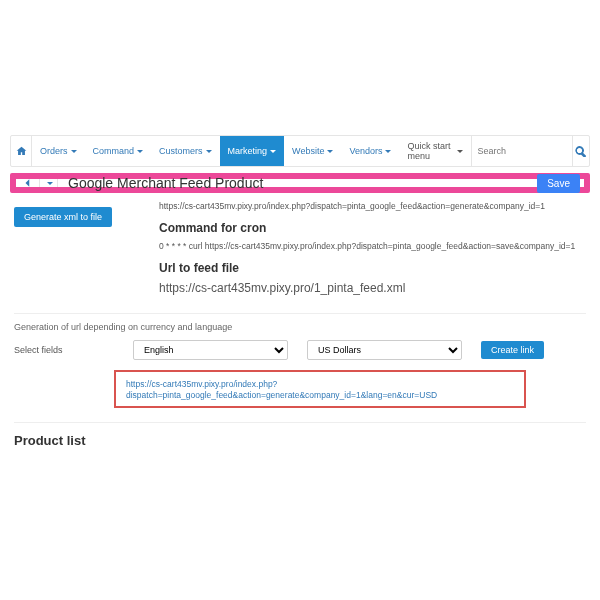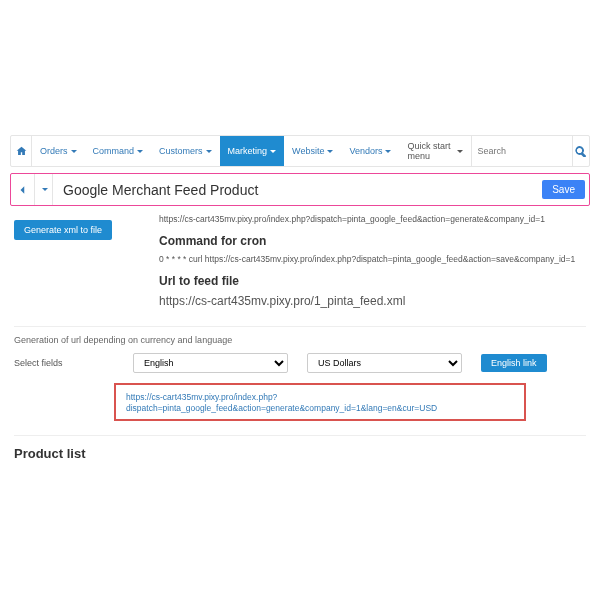--- a/index.html
+++ b/index.html
@@ -8,21 +8,21 @@
 .topnav { display: flex; align-items: center; border: 1px solid #e5e5e5; border-radius: 2px; height: 32px; margin-bottom: 6px; }
 .topnav .home { width: 24px; display: flex; align-items: center; justify-content: center; border-right: 1px solid #e5e5e5; height: 100%; color: #337ab7; cursor: pointer; }
 .topnav .nav-item { padding: 0 8px; color: #337ab7; display: flex; align-items: center; height: 100%; cursor: pointer; font-size: 9px; }
 .topnav .nav-item.active { background: #1f8bd0; color: #fff; }
 .caret { display: inline-block; width: 0; height: 0; margin-left: 3px; vertical-align: middle; border-top: 3px solid; border-right: 3px solid transparent; border-left: 3px solid transparent; }
 .topnav-right { margin-left: auto; display: flex; align-items: center; height: 100%; }
 .quickstart { padding: 0 8px; color: #555; font-size: 9px; display: flex; align-items: center; cursor: pointer; }
 .search-box { border-left: 1px solid #e5e5e5; height: 100%; display: flex; align-items: center; }
 .search-box input { border: none; padding: 0 6px; font-size: 9px; width: 100px; height: 100%; outline: none; }
 .search-btn { border-left: 1px solid #e5e5e5; width: 24px; height: 100%; display: flex; align-items: center; justify-content: center; color: #337ab7; cursor: pointer; }
-.titlebar { display: flex; align-items: center; border: 1px solid #ec4899; border-radius: 2px; height: 33px; margin-bottom: 8px; }
+.titlebar { display: flex; align-items: center; border: 6px solid #ec4899; border-radius: 2px; height: 20px; margin-bottom: 8px; }
 .back-btn { width: 24px; height: 100%; display: flex; align-items: center; justify-content: center; color: #337ab7; border-right: 1px solid #e5e5e5; cursor: pointer; }
 .drop-btn { width: 18px; height: 100%; display: flex; align-items: center; justify-content: center; color: #337ab7; border-right: 1px solid #e5e5e5; cursor: pointer; }
 .page-title { padding: 0 10px; font-size: 14px; color: #333; flex: 1; }
 .save-btn { background: #3b82f6; color: #fff; padding: 4px 10px; border: none; border-radius: 2px; font-size: 10px; margin-right: 4px; cursor: pointer; }
 .content-area { padding: 0 4px; }
 .url-text { font-size: 8.5px; color: #555; margin-left: 145px; margin-bottom: 10px; }
 .section-heading { font-size: 12px; font-weight: bold; color: #333; margin-left: 145px; margin-bottom: 6px; margin-top: 10px; }
 .cron-text { font-size: 8.5px; color: #555; margin-left: 145px; margin-bottom: 10px; }
 .feed-url { font-size: 12px; color: #555; margin-left: 145px; margin-bottom: 10px; }
 .gen-btn { background: #1f8bd0; color: #fff; padding: 5px 10px; border: none; border-radius: 2px; font-size: 9px; cursor: pointer; margin-top: 6px; margin-bottom: 10px; }
@@ -122,21 +122,21 @@
     <div class="helper-text">Generation of url depending on currency and language</div>
 
     <div class="field-row">
       <div class="field-label">Select fields</div>
       <select class="select">
         <option>English</option>
       </select>
       <select class="select">
         <option>US Dollars</option>
       </select>
-      <button class="create-btn">English link</button>
+      <button class="create-btn">Create link</button>
     </div>
 
     <div class="red-box">
       <a href="#">https://cs-cart435mv.pixy.pro/index.php?dispatch=pinta_google_feed&amp;action=generate&amp;company_id=1&amp;lang=en&amp;cur=USD</a>
     </div>
 
     <div class="divider"></div>
     <div class="product-list-heading">Product list</div>
   </div>
 </div>

